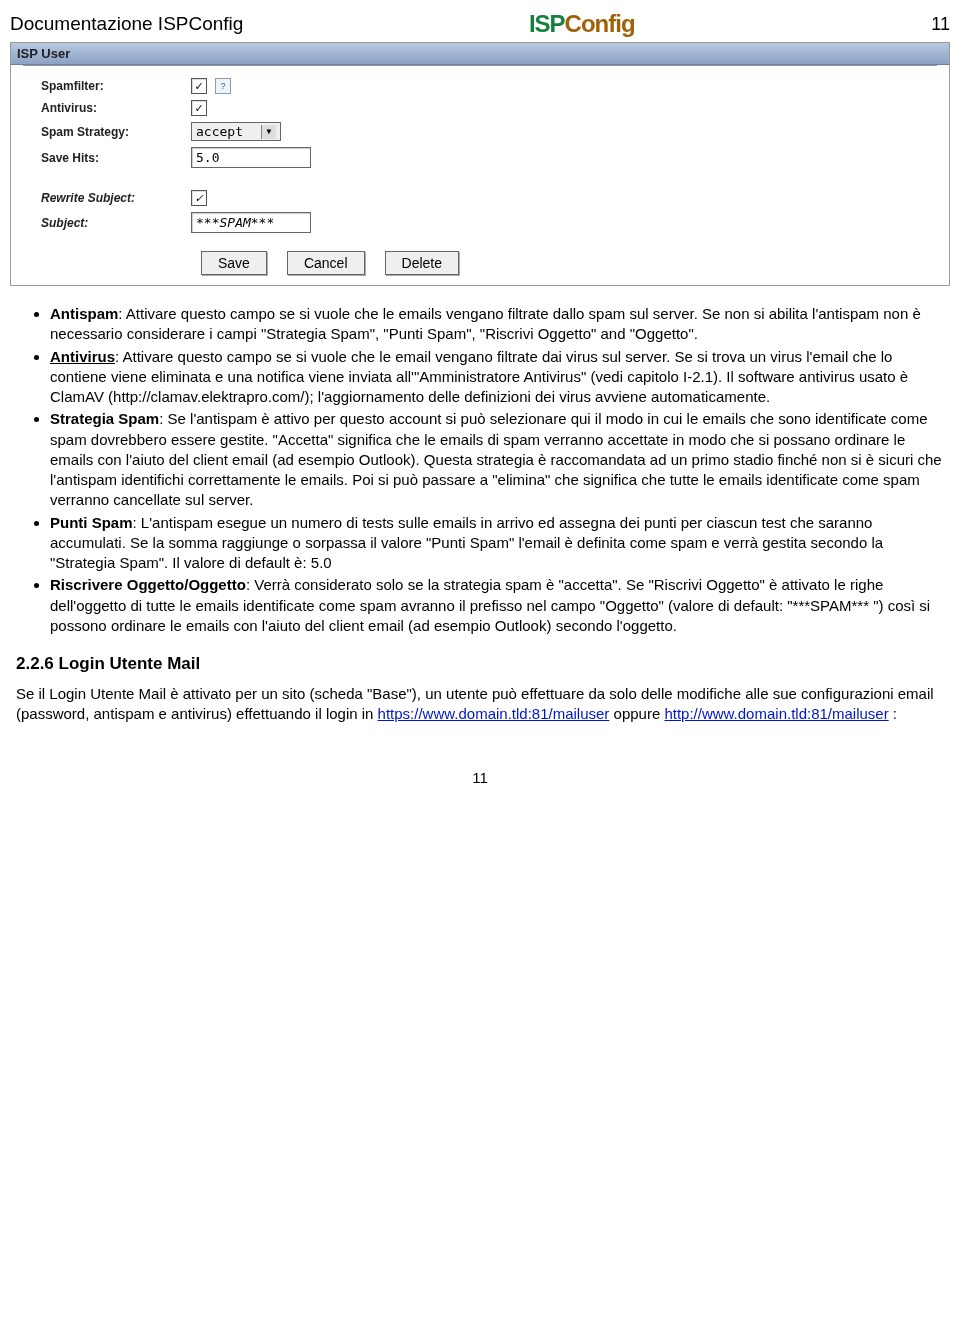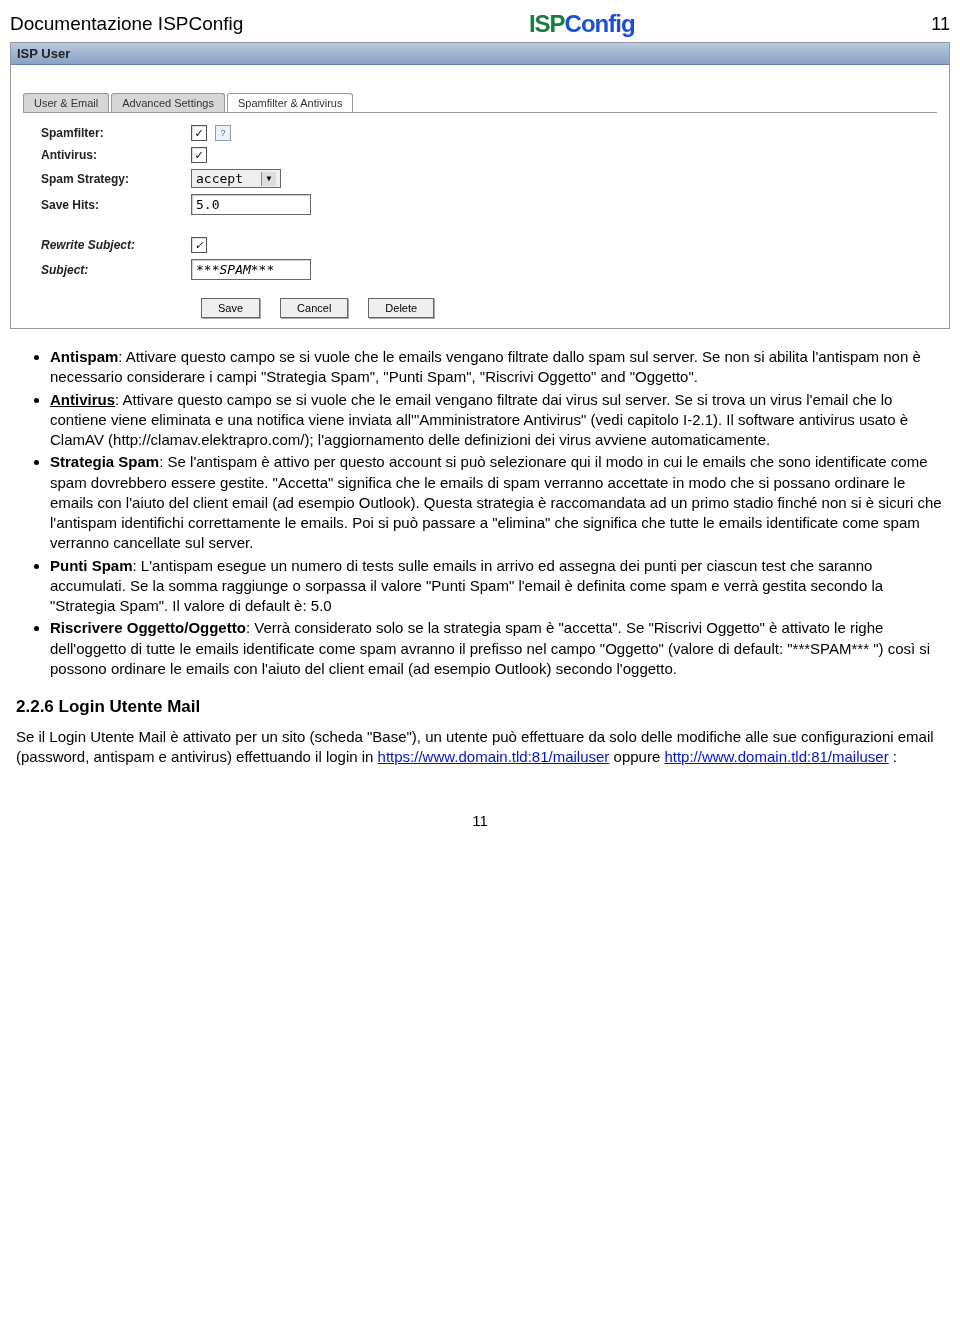--- a/index.html
+++ b/index.html
@@ -13,21 +13,21 @@
   .header-row {
     display: flex;
     align-items: center;
     justify-content: space-between;
     margin-bottom: 4px;
   }
   .header-left { font-size: 19px; }
   .header-center { flex: 1; text-align: center; }
   .logo { font-family: Arial; font-weight: bold; font-size: 24px; letter-spacing: -1px; }
   .logo .isp { color: #15803d; }
-  .logo .cfg { color: #1d4ed8; }
+  .logo .cfg { color: #a16207; }
   .header-right { font-size: 18px; min-width: 30px; text-align: right; }
   .panel {
     border: 1px solid #999;
     margin: 2px 0 18px 0;
     font-size: 12px;
     background: #fff;
   }
   .panel-title {
     background: linear-gradient(#b8c9e0, #8aa2c4);
     border-bottom: 1px solid #6b82a6;
@@ -121,21 +121,21 @@
     font-size: 13px;
     padding: 2px 4px;
     min-width: 110px;
     box-shadow: inset 1px 1px 1px #ccc;
   }
   .btns-row { display: flex; gap: 20px; margin: 18px 0 10px 190px; }
   .btn {
     border: 1px solid #666;
     background: #efefef;
     font-family: Verdana, Arial, sans-serif;
-    font-size: 11px;
+    font-size: 14px;
     padding: 3px 16px;
     box-shadow: 1px 1px 0 #aaa;
   }
   ul.content { margin: 6px 0 18px 40px; padding: 0; }
   ul.content li { margin: 0 0 2px 0; text-align: left; line-height: 1.35; font-size: 15px; }
   ul.content li .bold { font-weight: bold; }
   ul.content li u { text-decoration: underline; }
   h3.sec { font-size: 17px; font-weight: bold; margin: 18px 0 10px 6px; }
   p.body-p { margin: 4px 6px 8px 6px; font-size: 15px; line-height: 1.35; }
   a.lnk { color: #0016c8; text-decoration: underline; text-align: right; }
@@ -148,25 +148,20 @@
   <div class="header-left">Documentazione ISPConfig</div>
   <div class="header-center">
     <span class="logo"><span class="isp">ISP</span><span class="cfg">Config</span></span>
   </div>
   <div class="header-right">11</div>
 </div>
 
 <div class="panel">
   <div class="panel-title">ISP User</div>
 
-  <div class="tabs-row">
-    <div class="tab">User &amp; Email</div>
-    <div class="tab">Advanced Settings</div>
-    <div class="tab active">Spamfilter &amp; Antivirus</div>
-  </div>
   <div class="tab-underbar"></div>
 
   <div class="form-block">
     <div class="form-row">
       <div class="form-label">Spamfilter:</div>
       <div class="cb">✓</div>
       <div class="help-icon">?</div>
     </div>
     <div class="form-row">
       <div class="form-label">Antivirus:</div>

